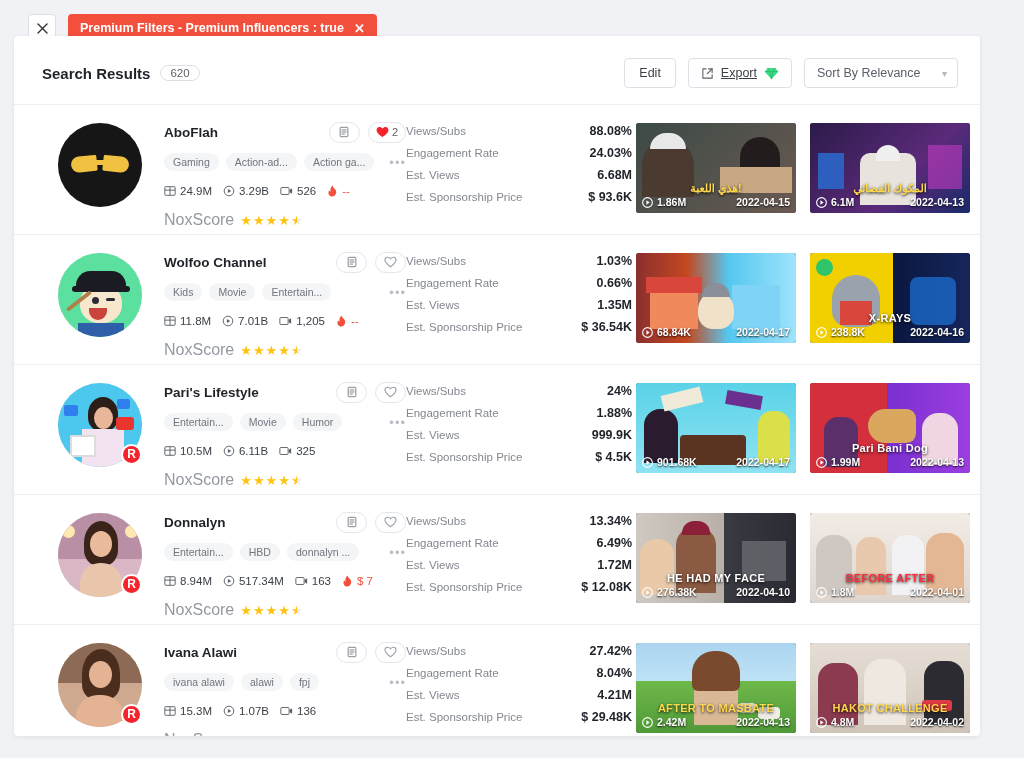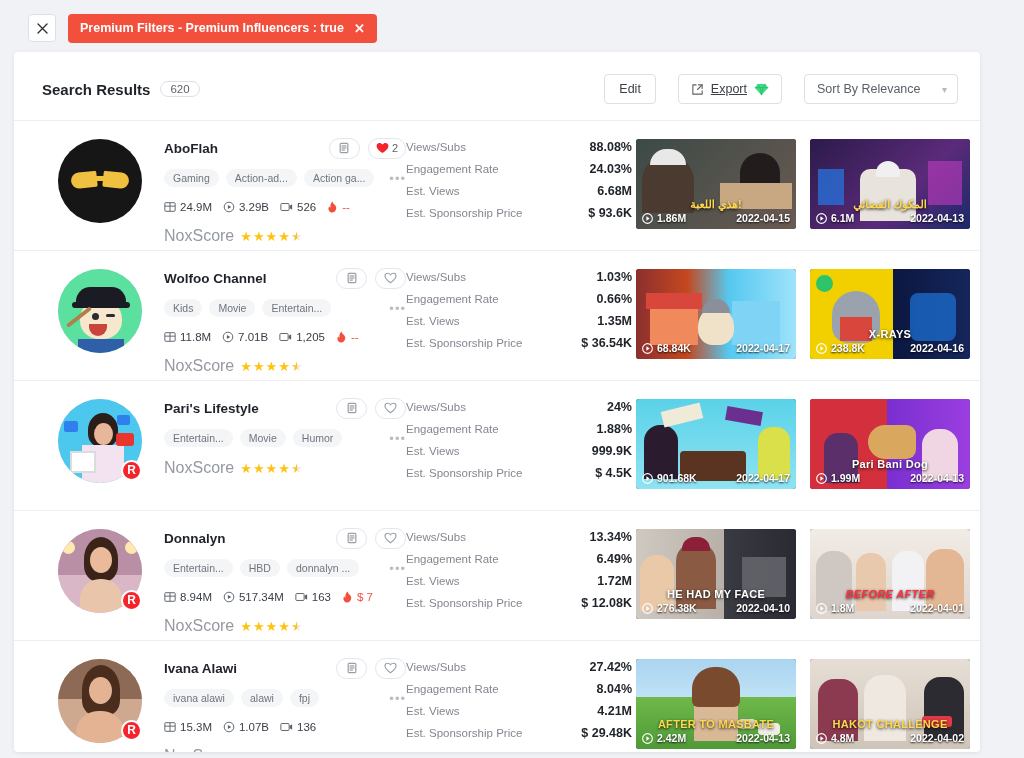--- a/index.html
+++ b/index.html
@@ -23,35 +23,35 @@
   }
   .filter-tag {
     display: flex; align-items: center; gap: 10px;
     background: #f2503c; color: #fff; border-radius: 4px;
     padding: 7px 12px; font-size: 12.5px; font-weight: 600; cursor: pointer;
   }
   .filter-tag .tag-x { font-size: 13px; font-weight: 700; opacity: .95; }
 
   
   .card {
-    position: absolute; left: 14px; top: 52px; width: 966px; height: 700px;
+    position: absolute; left: 14px; top: 36px; width: 966px; height: 700px;
     background: #fff; border-radius: 4px; box-shadow: 0 1px 4px rgba(0,0,0,.08);
     overflow: hidden;
   }
   .card-head {
     display: flex; align-items: center; justify-content: space-between;
     padding: 22px 22px 16px 28px;
   }
   .head-left { display: flex; align-items: center; gap: 10px; }
   .head-title { font-size: 15px; font-weight: 700; color: #1f2329; }
   .count-badge {
     border: 1px solid #dcdfe6; border-radius: 10px; padding: 1px 9px;
     font-size: 11.5px; color: #606266; background: #fff; text-align: right;
   }
-  .head-right { display: flex; align-items: center; gap: 22px; }
+  .head-right { display: flex; align-items: center; gap: 12px; }
   .btn {
     height: 30px; border: 1px solid #dcdfe6; border-radius: 4px; background: #fff;
     font-size: 12.5px; color: #3b4048; display: flex; align-items: center;
     justify-content: center; gap: 7px; padding: 0 14px; cursor: pointer;
     font-family: "Liberation Sans", sans-serif;
   }
   .btn-export { padding: 0 12px; text-decoration: underline; }
   .gem { width: 15px; height: 13px; }
   .select {
     height: 30px; width: 154px; border: 1px solid #dcdfe6; border-radius: 4px;
@@ -130,21 +130,21 @@
     padding: 0 6px; color: #fff; font-size: 10.5px; font-weight: 700;
     text-shadow: 0 1px 2px rgba(0,0,0,.85);
   }
   .v-left { display: flex; align-items: flex-end; gap: 4px; }
   .v-title {
     position: absolute; left: 0; right: 0; bottom: 18px; text-align: center;
     color: #fff; font-size: 11px; font-weight: 800; letter-spacing: .3px;
     text-shadow: 0 1px 3px rgba(0,0,0,.9); line-height: 1.05; padding: 0 4px;
   }
   .v-title.yellow { color: #ffd84d; }
-  .v-title.red { color: #ff2e3f; font-style: italic; }
+  .v-title.red { color: #ff2e3f; }
   .thumb-art { position: absolute; inset: 0; }
 </style>
 </head>
 <body>
 
 <div class="page">
 
   <div class="filter-bar">
     <div class="close-box">
       <svg width="11" height="11" viewBox="0 0 11 11">
@@ -503,20 +503,44 @@
                   </svg>
                 </div>
         </div>
       </div>
       <div class="tags">
         <span class="tag">Entertain...</span>
               <span class="tag">Movie</span>
               <span class="tag">Humor</span>
         <span class="dots">•••</span>
       </div>
+      <div class="stats">
+        <div class="stat">
+                <svg width="12" height="12" viewBox="0 0 14 14">
+                  <rect x="1" y="2" width="12" height="10" rx="1" fill="none" stroke="#5a6069" stroke-width="1.1"></rect>
+                  <path d="M1 6 H13 M7 2 V12" stroke="#5a6069" stroke-width="1.1"></path>
+                </svg>
+                <span>10.5M</span>
+              </div>
+        <div class="stat">
+                <svg width="12" height="12" viewBox="0 0 14 14">
+                  <circle cx="7" cy="7" r="5.6" fill="none" stroke="#5a6069" stroke-width="1.1"></circle>
+                  <path d="M5.7 4.6 L9.6 7 L5.7 9.4 Z" fill="#5a6069"></path>
+                </svg>
+                <span>6.11B</span>
+              </div>
+        <div class="stat">
+                <svg width="13" height="12" viewBox="0 0 15 13">
+                  <rect x="1" y="2.5" width="9.5" height="8" rx="1" fill="none" stroke="#5a6069" stroke-width="1.1"></rect>
+                  <path d="M11.2 5 L14 3.2 V9.8 L11.2 8 Z" fill="#5a6069"></path>
+                </svg>
+                <span>325</span>
+              </div>
+
+      </div>
       <div class="nox">
         <span class="nox-label">NoxScore</span>
         <span class="stars">
                 <span class="star">★</span>
                 <span class="star">★</span>
                 <span class="star">★</span>
                 <span class="star">★</span>
                 <span class="star half">★</span>
               </span>
       </div>

